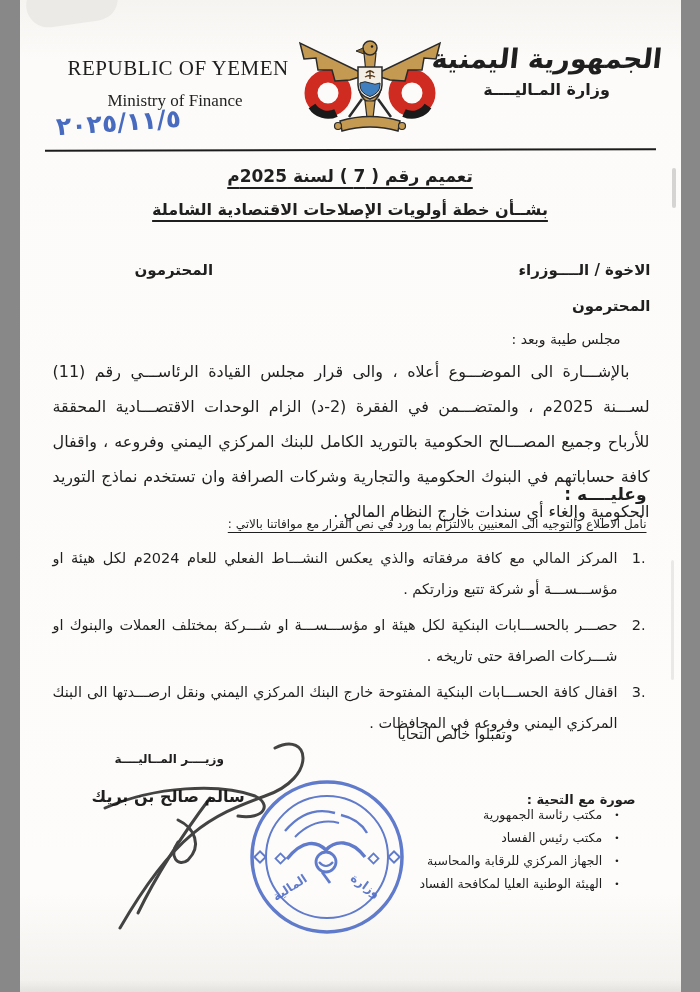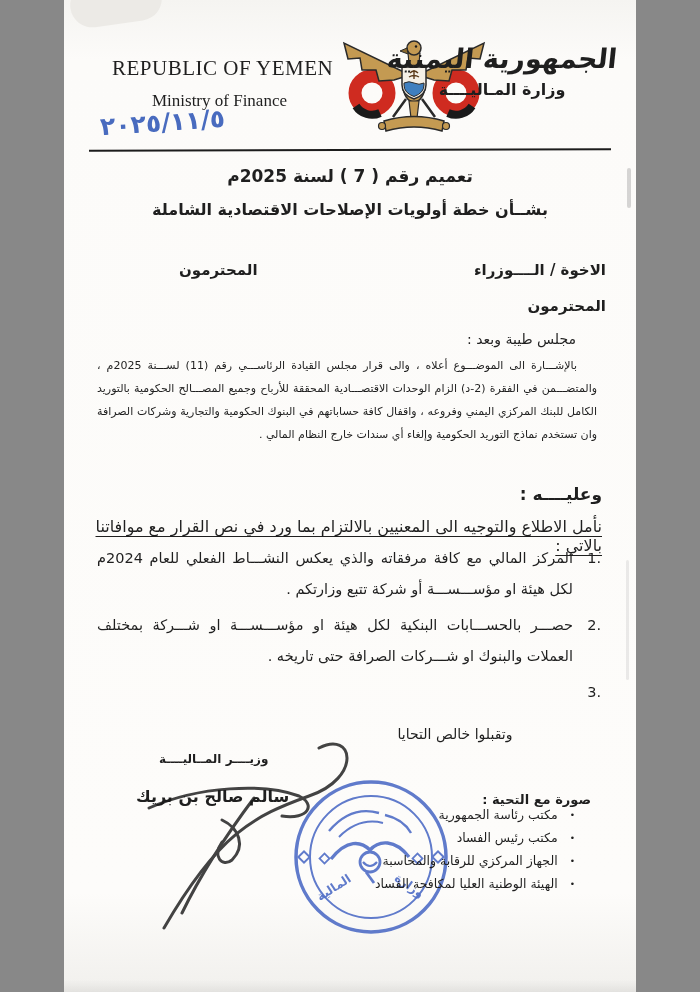--- a/index.html
+++ b/index.html
@@ -1,18 +1,18 @@
 <!DOCTYPE html>
 <html lang="ar"><head>
 <meta charset="utf-8">
 <style>
   html,body{margin:0;padding:0;}
   body{background:#888;font-family:"DejaVu Sans",sans-serif;}
   .page{
-    position:relative;width:572px;height:992px;margin:0 auto;overflow:hidden;
+    position:relative;width:661px;height:992px;margin:0 auto;overflow:hidden;
     background:linear-gradient(180deg,#f5f4f1 0%,#fcfbf9 6%,#fdfcfa 90%,#f1f0ed 100%);
     color:#1f1f1f;
   }
   .abs{position:absolute;}
   .rtl{direction:rtl;unicode-bidi:plaintext;}
   
   .corner-blob{top:-20px;left:6px;width:92px;height:44px;background:#eceae6;border-radius:22px;transform:rotate(-8deg);}
   .edge-mark{right:5px;top:168px;width:4px;height:40px;background:rgba(140,140,140,.35);border-radius:2px;}
   .edge-mark2{right:7px;top:560px;width:3px;height:120px;background:rgba(150,150,150,.18);border-radius:2px;}
   .bottom-shade{left:0;right:0;bottom:0;height:12px;background:linear-gradient(180deg,rgba(0,0,0,0),rgba(0,0,0,.06));}
@@ -21,31 +21,31 @@
   .hdr-en .country{font-size:21px;letter-spacing:.5px;white-space:nowrap;}
   .hdr-en .ministry{font-size:17px;margin-top:10px;}
   .hdr-ar{top:44px;right:14px;width:240px;text-align:center;}
   .hdr-ar .country{font-size:27px;font-weight:bold;transform:skewX(-6deg);line-height:1.1;}
   .hdr-ar .ministry{font-size:16px;font-weight:bold;margin-top:6px;letter-spacing:1px;}
   .emblem-box{top:33px;left:272px;width:156px;height:112px;}
   .hand-date{top:108px;left:36px;font-size:25px;color:#2a53b5;transform:rotate(-4deg);letter-spacing:2px;direction:ltr;font-weight:bold;opacity:.85;}
   .rule{top:149px;left:25px;right:25px;height:2px;background:#1c1c1c;transform:rotate(-.15deg);}
   
   .t1{top:166px;left:0;right:0;text-align:center;font-size:17px;font-weight:bold;}
-  .t1 span, .t2 span{text-underline-offset:5px;text-decoration-thickness:1.5px;}
+  .t1 span, .t2 span{text-decoration:underline;text-underline-offset:5px;text-decoration-thickness:1.5px;}
   .t2{top:200px;left:0;right:0;text-align:center;font-size:16px;font-weight:bold;}
   
   .addr{left:115px;right:30px;display:flex;justify-content:space-between;direction:rtl;font-size:15px;font-weight:bold;}
   .addr.r1{top:261px;}
   .addr.r2{top:297px;}
   .greeting{top:331px;right:60px;font-size:14px;}
   
-  .body-par{top:354px;left:33px;right:39px;font-size:11px;line-height:23px;text-align:justify;direction:rtl;text-indent:20px;}
+  .body-par{top:354px;left:33px;right:31px;font-size:16px;line-height:35px;text-align:justify;direction:rtl;text-indent:20px;}
   .heading-bold{top:484px;right:34px;font-size:17px;font-weight:bold;}
-  .instruction{top:517px;right:34px;left:30px;text-align:right;direction:rtl;font-size:16px;}
+  .instruction{top:517px;right:34px;left:30px;text-align:right;direction:rtl;font-size:12px;}
   .instruction span{text-decoration:underline;text-underline-offset:4px;}
   .olist{top:543px;left:33px;right:33px;direction:rtl;font-size:14.5px;}
   .oitem{position:relative;padding-right:30px;margin-bottom:5px;line-height:31px;text-align:justify;}
   .oitem .num{position:absolute;right:2px;top:0;direction:ltr;}
   .closing{top:726px;left:320px;right:110px;text-align:center;font-size:14px;}
   
   .sig-title{top:752px;left:95px;font-size:12px;font-weight:bold;letter-spacing:.5px;}
   .sig-name{top:787px;left:72px;font-size:16px;font-weight:bold;letter-spacing:.5px;}
   .sig-svg{top:728px;left:40px;width:270px;height:215px;pointer-events:none;}
   .stamp-box{top:777px;left:227px;width:160px;height:160px;opacity:.9;}
@@ -137,20 +137,21 @@
     <div class="oitem">
       <span class="num">1.</span>
       <span>المركز المالي مع كافة مرفقاته والذي يعكس النشـــاط الفعلي للعام 2024م لكل هيئة او مؤســـســـة أو شركة تتبع وزارتكم .</span>
     </div>
     <div class="oitem">
       <span class="num">2.</span>
       <span>حصـــر بالحســـابات البنكية لكل هيئة او مؤســـســـة او شـــركة بمختلف العملات والبنوك او شـــركات الصرافة حتى تاريخه .</span>
     </div>
     <div class="oitem">
       <span class="num">3.</span>
+      <span>اقفال كافة الحســـابات البنكية المفتوحة خارج البنك المركزي اليمني ونقل ارصـــدتها الى البنك المركزي اليمني وفروعه في المحافظات .</span>
     </div>
   </div>
 
   <div class="abs closing rtl">وتقبلوا خالص التحايا</div>
 
   <div class="abs sig-title rtl">وزيــــر المــاليــــة</div>
   <div class="abs sig-name rtl">سالم صالح بن بريك</div>
 
   <svg class="abs sig-svg" viewBox="0 0 270 215">
     <g fill="none" stroke="#1b1b1b" stroke-width="3" stroke-linecap="round" opacity="0.82">

